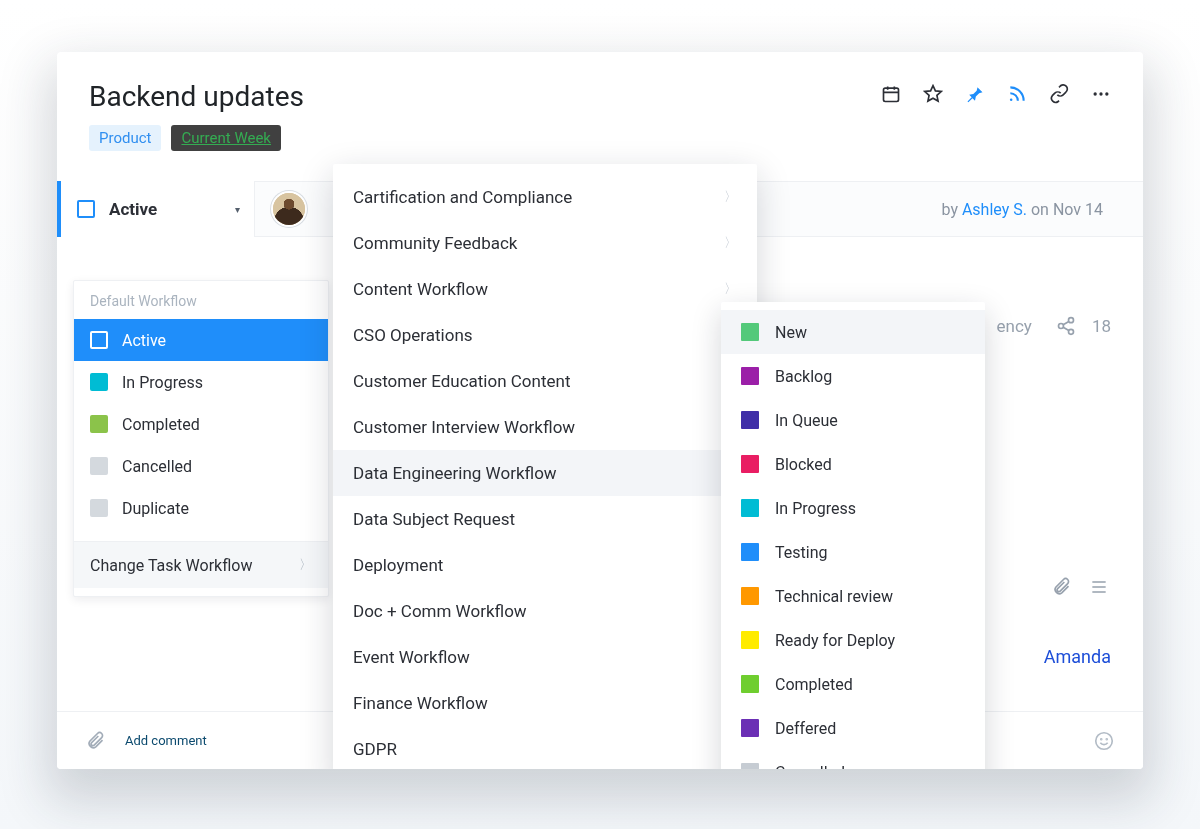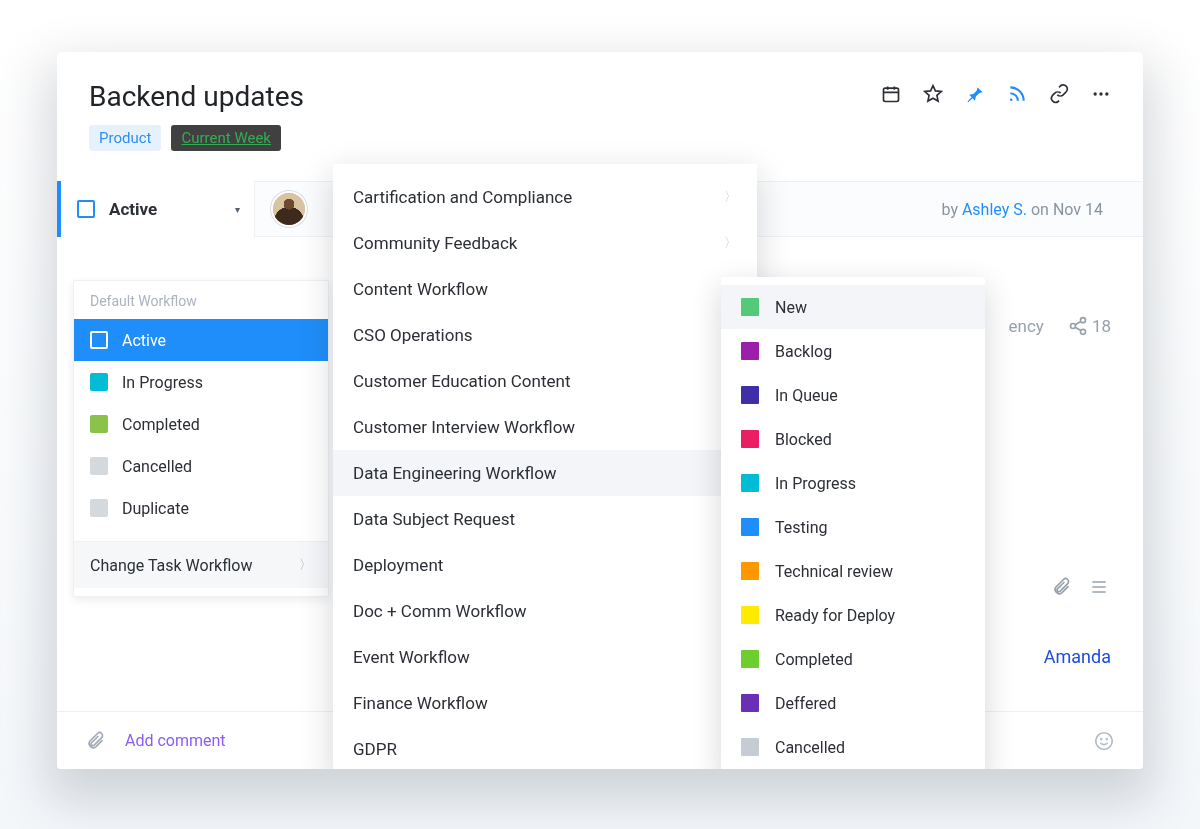--- a/index.html
+++ b/index.html
@@ -151,57 +151,57 @@
     display:flex;align-items:center;justify-content:space-between;
     height:46px;padding:0 20px;font-size:17px;color:#2c2f36;cursor:pointer;
   }
   .wf-item.hover { background:#f3f5f8; }
   .wf-item .chev { font-size:13px;color:#c3cad3; }
 
   
   .status-fly {
     position:absolute;
     left: 664px;
-    top: 225px;
+    top: 250px;
     width: 264px;
     background:#fff;
     border-radius:2px;
     box-shadow: 0 10px 30px rgba(20,30,45,0.18);
     z-index:15;
     padding:8px 0;
   }
   .sf-item {
     display:flex;align-items:center;gap:16px;
     height:44px;padding:0 20px;font-size:16px;color:#2c2f36;cursor:pointer;
   }
   .sf-item.hover { background:#f3f5f8; }
   .sf-item .swatch { width:18px;height:18px;border-radius:1px;flex:0 0 auto; }
 
   
   .peek1 {
     position:absolute; right:32px; top:264px;
     display:flex;align-items:center;gap:24px;color:#97a1ad;font-size:17px;
   }
-  .peek1 .share { display:flex;align-items:center;gap:4px;color:#97a1ad; }
+  .peek1 .share { display:flex;align-items:center;gap:16px;color:#97a1ad; }
   .peek-attach {
     position:absolute; right:34px; top:525px;
     display:flex;align-items:center;gap:18px;color:#97a1ad;
   }
   .peek-name {
     position:absolute; right:32px; top:594px;
     font-size:18px;color:#1d4ed8;
   }
 
   
   .comment-bar {
     position:absolute;left:0;right:0;bottom:0;height:58px;
     border-top:1px solid #eef0f3;background:#fff;
     display:flex;align-items:center;padding:0 28px;gap:20px;
   }
-  .comment-bar .placeholder { color:#8b5cf6;font-size:16px; }
+  .comment-bar .placeholder { color:#0c4a6e;font-size:13px; }
   .comment-bar .smile { margin-left:auto;color:#b3bcc6; }
 
   svg { display:block; }
 </style>
 </head>
 <body>
 
 <div class="app-window">
 
   <div class="header">

